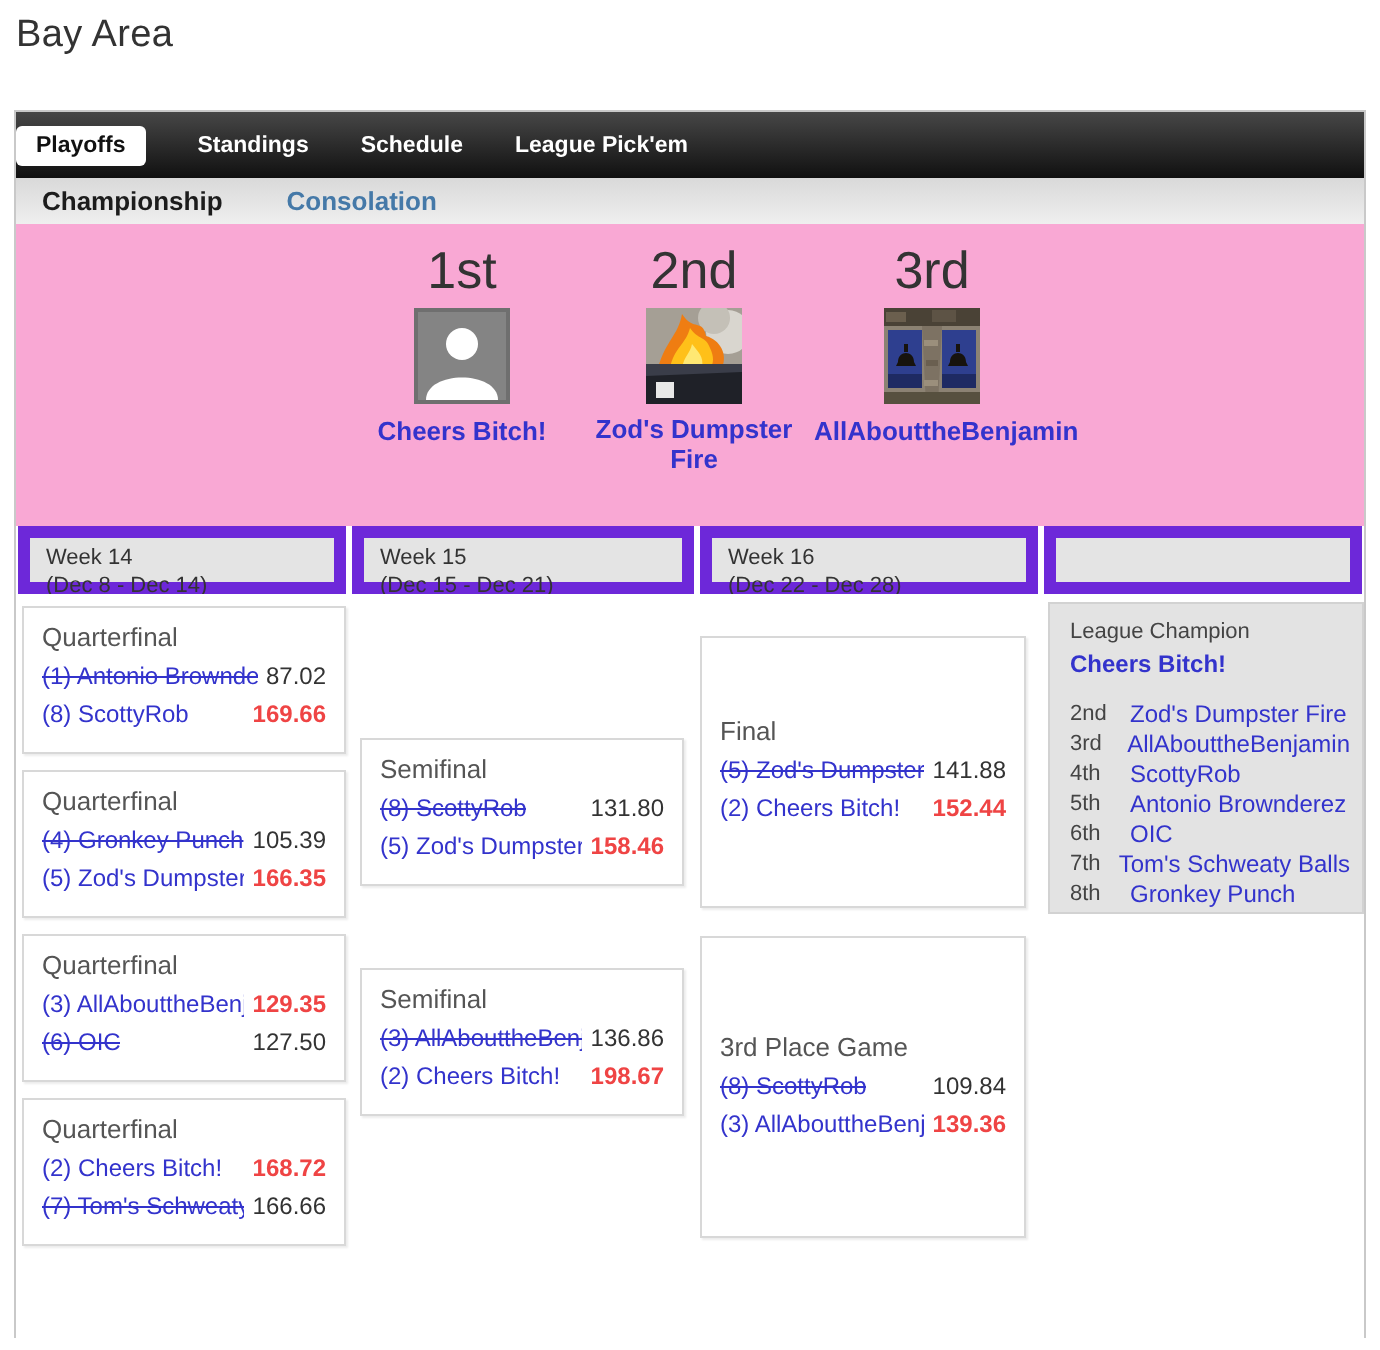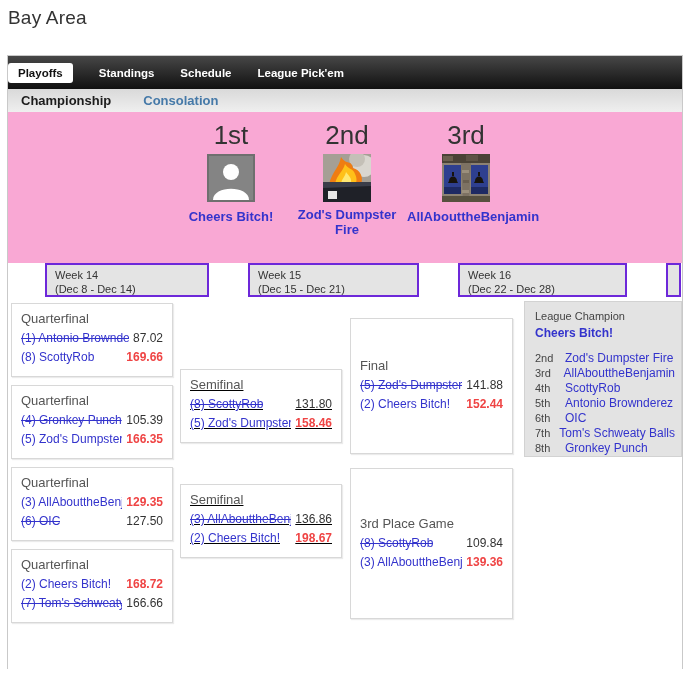--- a/index.html
+++ b/index.html
@@ -34,32 +34,32 @@
   .podium-slot { position:absolute; top:8px; width:118px; text-align:center; }
   .podium-slot.p1 { left:164px; } .podium-slot.p2 { left:280px; } .podium-slot.p3 { left:399px; }
   .place-label { font-size:26px; color:#333; line-height:30px; }
   .avatar { width:48px; height:48px; margin:4px auto 5px; display:block; }
   .avatar svg { display:block; }
   .podium-team { font-size:13px; font-weight:bold; line-height:15px;
     color:#3333cc; text-decoration:none; display:inline-block; }
 
   
   .week-headers { display:flex; height:34px; padding:0 1px; gap:3px; background:#fff; }
-  .week-cell { background:#e4e4e4; border:2px solid #6d28d9; padding:3px 0 0 8px;
-    font-size:11px; color:#333; line-height:14px;margin-left:36px; }
+  .week-cell { background:#e4e4e4; border:6px solid #6d28d9; padding:3px 0 0 8px;
+    font-size:11px; color:#333; line-height:14px; }
   .week-cell.c1 { width:164px; } .week-cell.c2 { width:171px; }
   .week-cell.c3 { width:169px; } .week-cell.c4 { flex:1; }
 
   
   .bracket { position:relative; height:373px; background:#fff; }
   .match { position:absolute; background:#fff; border:1px solid #d8d8d8;
     box-shadow:1px 1px 1px rgba(0,0,0,0.08); padding:7px 9px; }
   .match.qf { left:3px;  width:162px; height:74px; }
   .match.q1 { top:6px; } .match.q2 { top:88px; } .match.q3 { top:170px; } .match.q4 { top:252px; }
-  .match.sf { left:172px; width:162px; height:74px;text-decoration:underline; }
+  .match.sf { left:172px; width:162px; height:74px; }
   .match.s1 { top:72px; } .match.s2 { top:187px; }
   .match.tall { left:342px; width:163px; display:flex; flex-direction:column; justify-content:center; }
   .match.final-box { top:21px;  height:136px; }
   .match.third-box { top:171px; height:151px; }
   .match-label { font-size:13px; color:#555; margin-bottom:3px; }
   .team-row { display:flex; justify-content:space-between; align-items:baseline; line-height:19px; }
   .team-name { font-size:12px; color:#3333cc; text-decoration:none;
     white-space:nowrap; overflow:hidden; max-width:112px; flex:0 1 auto; }
   .team-name.struck { text-decoration:line-through; }
   .score { font-size:12px; color:#333; margin-left:4px; }

